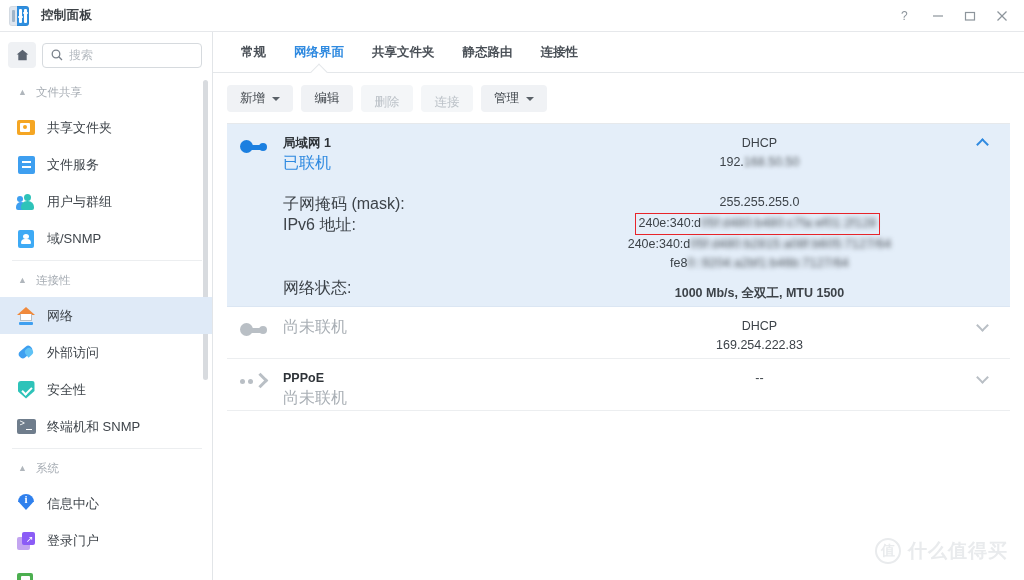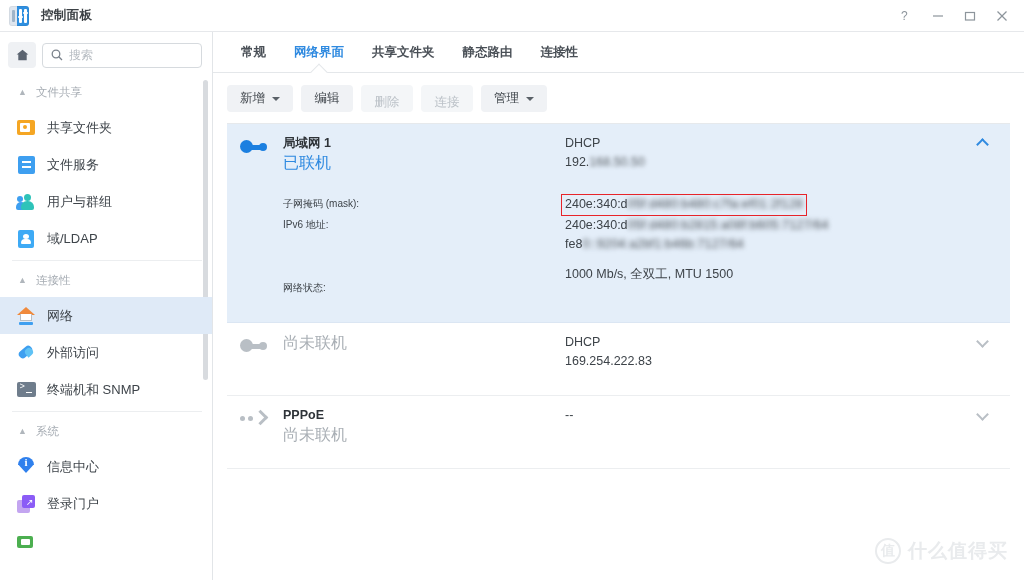--- a/index.html
+++ b/index.html
@@ -251,33 +251,33 @@
     border-bottom: 1px solid #eceef0;
   }
   .row.expanded { background: #e4eef9; border-bottom-color: #dbe6f3; }
   .row .icon-cell {
     width: 56px; min-width:56px;
     display: flex; justify-content: center;
     padding-top: 15px;
   }
   .row .main-cell {
     flex: 1 1 auto; display: flex;
-    padding: 10px 0 24px 0;
+    padding: 10px 0 3px 0;
     min-width: 0;
   }
   .labels-col { width: 282px; min-width: 282px; }
-  .values-col { flex: 1 1 auto; min-width: 0; }
+  .values-col { flex: 1 1 auto; min-width: 0; text-align: center; }
 
   .if-name { font-size: 12.5px; font-weight: bold; color: #2e3338; line-height: 19px; }
   .if-status { font-size: 16px; line-height: 19px; color: #2f8ae0; }
   .if-status.off { color: #a9afb5; }
-  .kv { font-size: 10px; color: #3d4349; line-height: 21px; }
+  .kv { font-size: 16px; color: #3d4349; line-height: 21px; }
   .kv.spacer { height: 21px; }
   .val { font-size: 12.5px; color: #3d4349; line-height: 19px; }
-  .val.gap { margin-top: 11px; }
+  .val.gap { margin-top: 11px; font-weight: bold; }
 
   .blur { filter: blur(2.4px); display:inline-block; color:#4a5056; letter-spacing:.2px; }
   .blur-s { filter: blur(2.2px); display:inline-block; color:#5a6066; }
 
   .ipv6-box {
     display: inline-block;
     border: 1.6px solid #e8242a;
     padding: 1px 3px 2px 3px;
     margin: 1px 0 0 -4px;
     line-height: 17px;
@@ -413,21 +413,21 @@
                 <span class="h1"></span>
                 <span class="b1"></span>
               </span>
             </span>
           <span class="nav-label">用户与群组</span>
         </div>
         <div class="nav-item">
           <span class="ico">
               <span class="ic-ldap"></span>
             </span>
-          <span class="nav-label">域/LDAP</span>
+          <span class="nav-label">域/SNMP</span>
         </div>
 
         <div class="divider"></div>
 
         <div class="section-head">
           <span class="chev">▲</span>
           <span>连接性</span>
         </div>
         <div class="nav-item active">
           <span class="ico">
@@ -437,20 +437,26 @@
                 <span class="base"></span>
               </span>
             </span>
           <span class="nav-label">网络</span>
         </div>
         <div class="nav-item">
           <span class="ico">
               <span class="ic-ext"></span>
             </span>
           <span class="nav-label">外部访问</span>
+        </div>
+        <div class="nav-item">
+          <span class="ico">
+              <span class="ic-shield"></span>
+            </span>
+          <span class="nav-label">安全性</span>
         </div>
         <div class="nav-item">
           <span class="ico">
               <span class="ic-term"></span>
             </span>
           <span class="nav-label">终端机和 SNMP</span>
         </div>
 
         <div class="divider"></div>
 
@@ -531,20 +537,21 @@
               <div class="kv spacer"></div>
               <div class="kv spacer"></div>
               <div class="kv">网络状态:</div>
             </div>
             <div class="values-col">
               <div class="val">DHCP</div>
               <div class="val">
                 <span>192.</span><span class="blur-s">168.50.50</span>
               </div>
               <div class="val" style="height:21px"></div>
+              <div class="val">255.255.255.0</div>
               <div class="val">
                 <span class="ipv6-box"><span>240e:340:d</span><span class="blur">05f:d480:b480:c7fa:ef01:2f128</span></span>
               </div>
               <div class="val">
                 <span>240e:340:d</span><span class="blur">05f:d480:b2815:a08f:b605:7127/64</span>
               </div>
               <div class="val">
                 <span>fe8</span><span class="blur">0::9204:a2bf1:b46b:7127/64</span>
               </div>
               <div class="val gap">1000 Mb/s, 全双工, MTU 1500</div>

